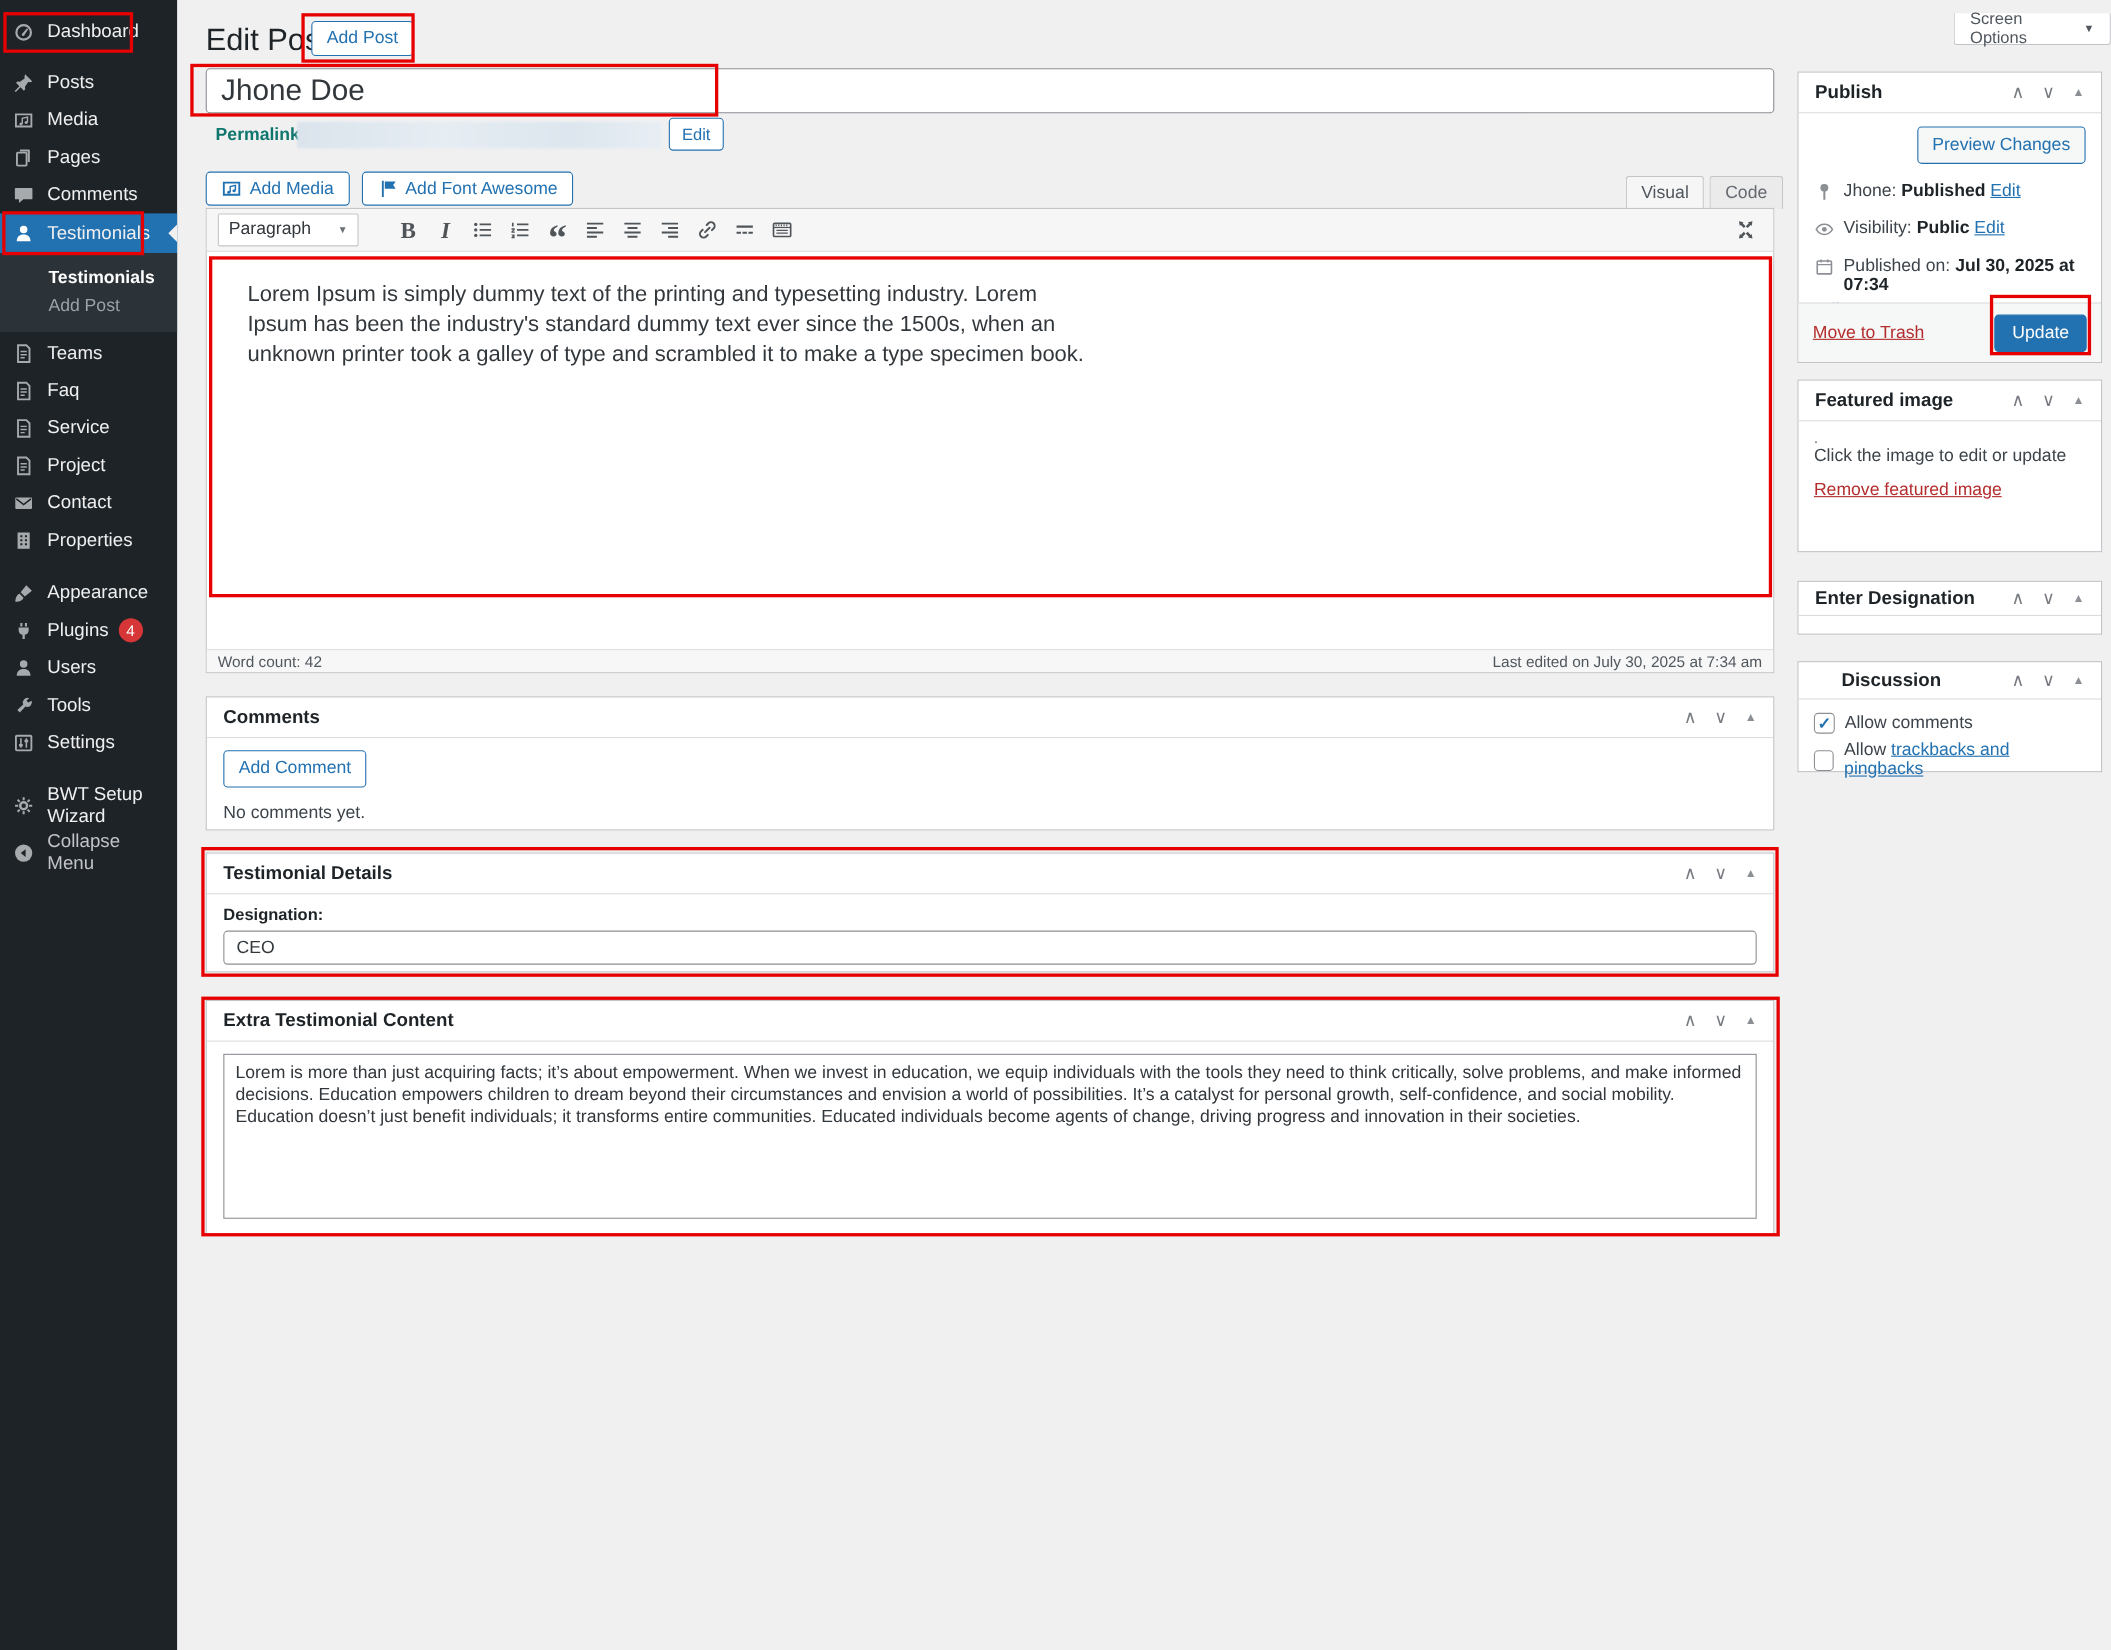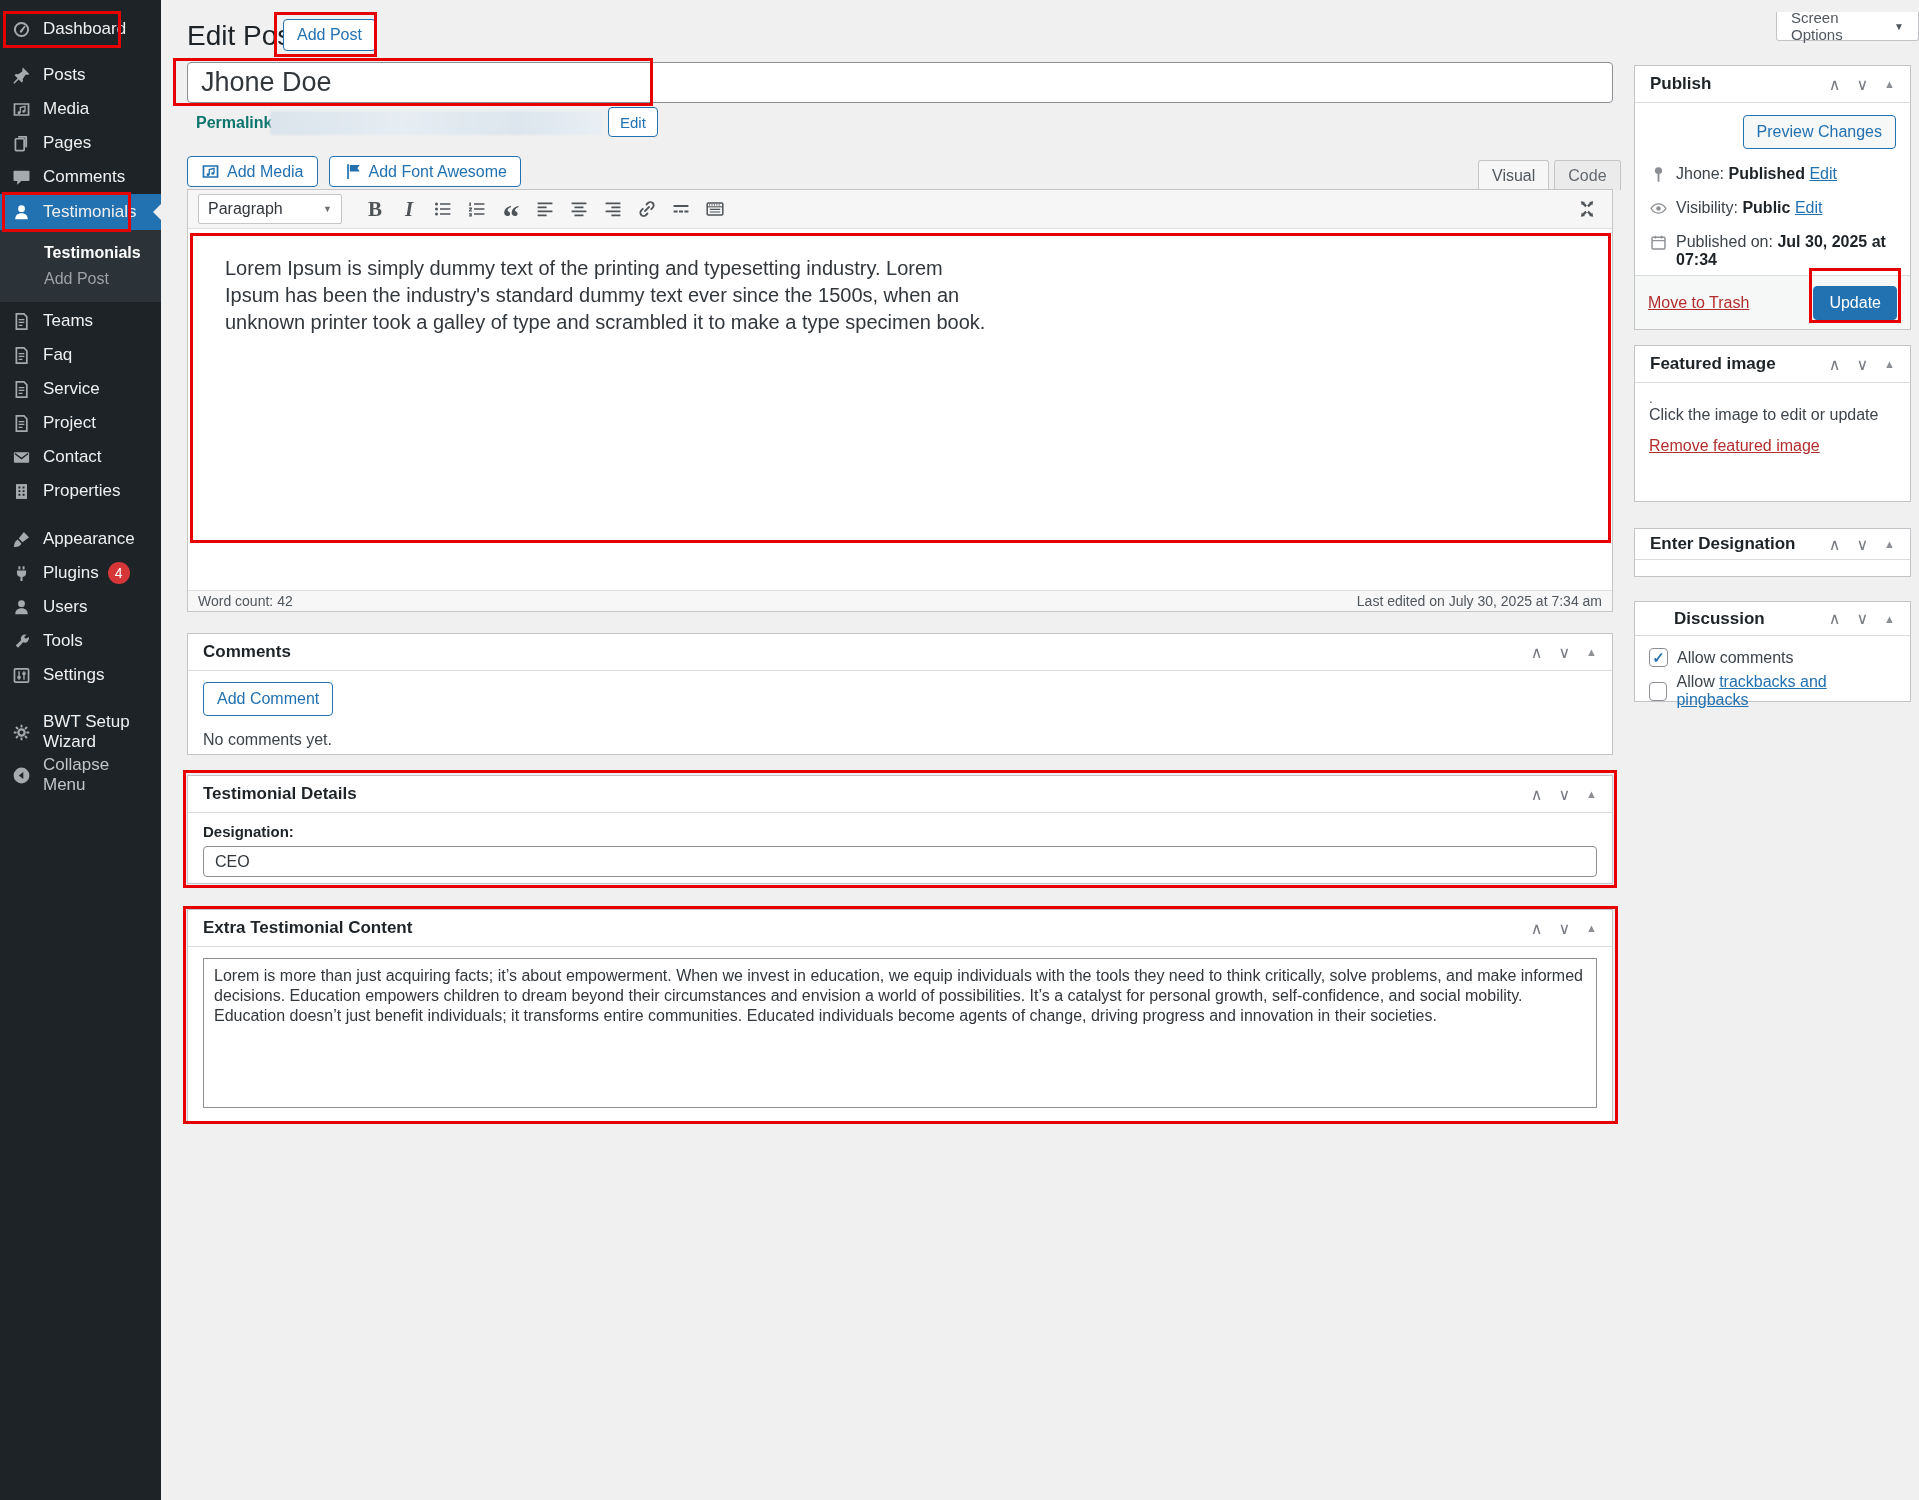--- a/index.html
+++ b/index.html
@@ -55,23 +55,23 @@
   .etabs { position: absolute; top: 160px; left: 1478px; display: flex; gap: 5px; }
   .etab { height: 30px; padding: 0 13px; font-size: 16px; display: flex; align-items: center;
         border: 1px solid #c5c5c5; border-bottom: none; border-radius: 3px 3px 0 0; cursor: pointer; color: #646970; }
   .etab.on { background: #f6f6f6; color: #50575e; height: 31px; }
   .etab.off { background: #ebebeb; }
 
   .editor { position: absolute; left: 187px; top: 189px; width: 1426px; height: 423px;
         border: 1px solid #c5c5c5; background: #fff; display: flex; flex-direction: column; }
   .etoolbar { height: 39px; background: #f6f6f6; border-bottom: 1px solid #dedede; display: flex;
         align-items: center; padding: 0 10px; gap: 4px; }
-  .fmt-select { width: 144px; height: 30px; background: #fff; border: 1px solid #c6c6c6; border-radius: 2px;
+  .fmt-select { width: 128px; height: 30px; background: #fff; border: 1px solid #c6c6c6; border-radius: 2px;
         display: flex; align-items: center; justify-content: space-between; padding: 0 9px; font-size: 16px;
-        color: #32373c; cursor: pointer; margin-right: 14px; }
+        color: #32373c; cursor: pointer; margin-right: 26px; }
   .fmt-select .caret { font-size: 9px; color: #6c7176; }
   .tbtn { width: 30px; height: 28px; display: flex; align-items: center; justify-content: center;
         color: #4f5459; background: transparent; border: none; cursor: pointer; }
   .tbtn svg { display: block; }
   .tbtn.bold-g { font-family: "Liberation Serif", serif; font-weight: bold; font-size: 21px; }
   .tbtn.italic-g { font-family: "Liberation Serif", serif; font-style: italic; font-weight: bold; font-size: 21px; }
   .tbtn.quote-g { font-family: "Liberation Serif", serif; font-weight: bold; font-size: 34px; line-height: 10px; padding-top: 16px; }
   .tbtn.fullscreen { margin-left: auto; }
   .econtent { flex: 1; padding: 26px 20px 0 37px; overflow: hidden; }
   .econtent p { width: 766px; font-size: 20px; line-height: 27px; color: #32373c; }

